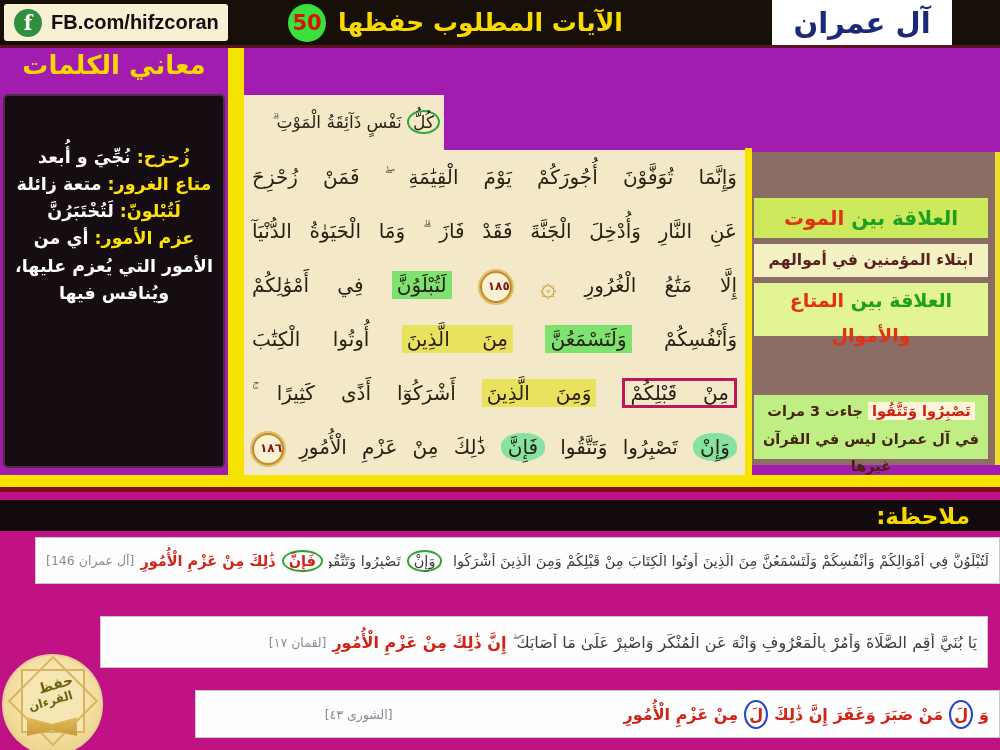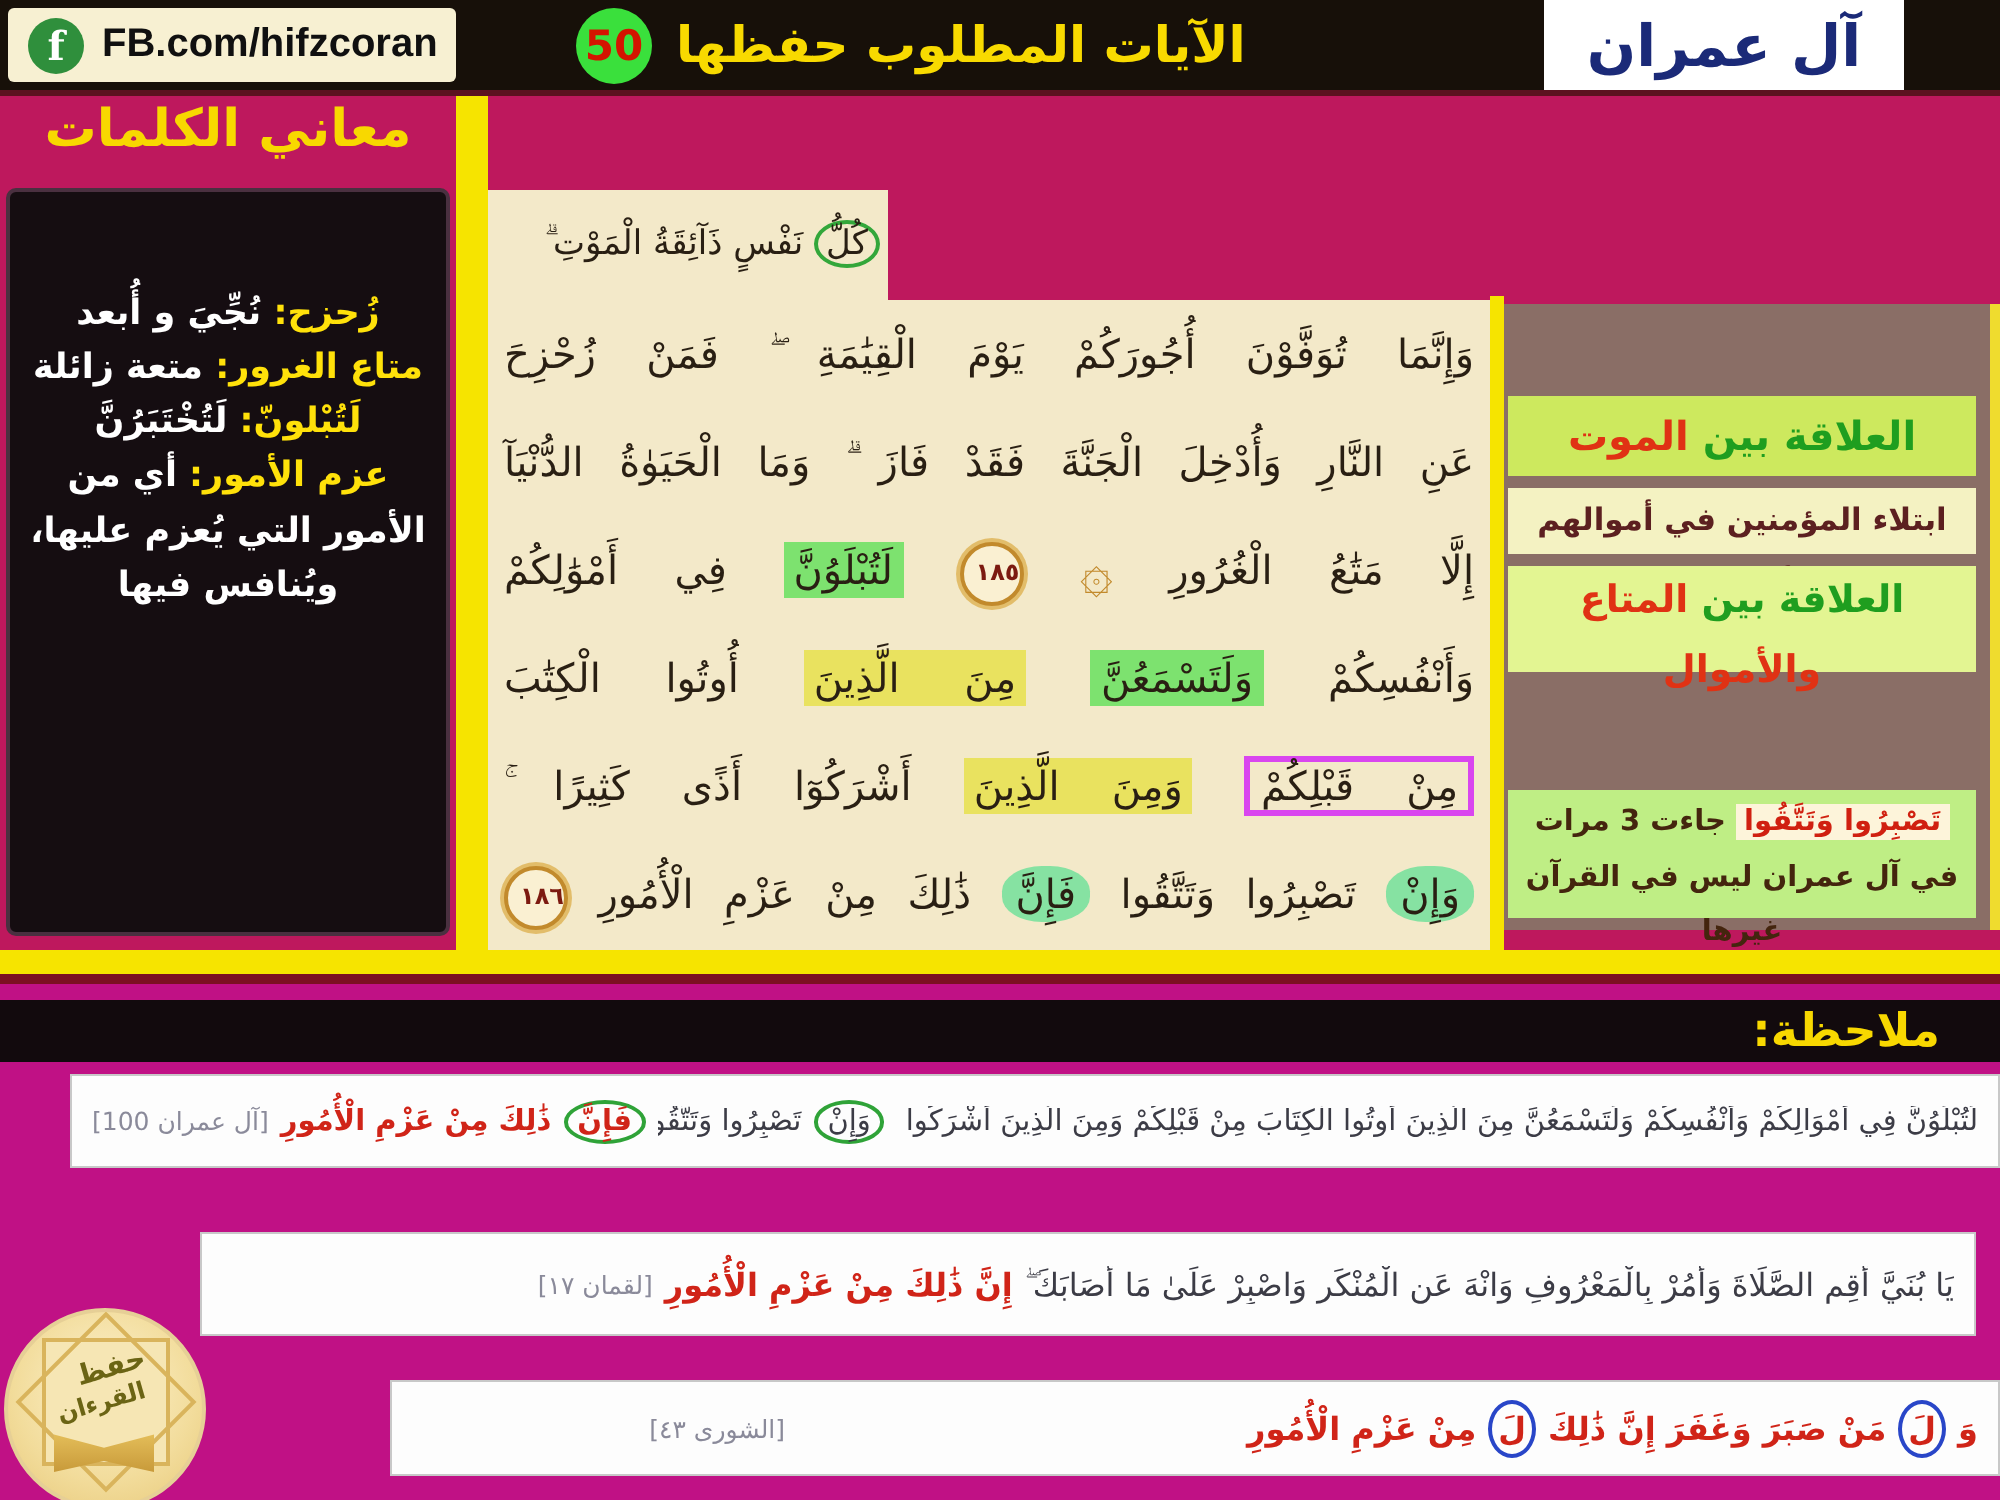--- a/index.html
+++ b/index.html
@@ -18,40 +18,40 @@
   .title-wrap{position:absolute;left:288px;top:0;height:45px;display:flex;align-items:center;gap:12px;}
   .count-badge{width:38px;height:38px;border-radius:50%;background:#3ae03c;color:#d41400;
     font-size:21px;font-weight:bold;display:flex;align-items:center;justify-content:center;}
   .main-title{color:#f8da00;font-size:25px;font-weight:bold;direction:rtl;}
   .surah-box{position:absolute;left:772px;top:0;width:180px;height:45px;background:#ffffff;
     display:flex;align-items:center;justify-content:center;color:#1b2a78;font-size:29px;
     font-weight:bold;direction:rtl;}
   #top-line{position:absolute;left:0;top:45px;width:1000px;height:3px;background:#5c1220;}
 
   
-  #main{position:absolute;left:0;top:48px;width:1000px;height:427px;background:#be185d;}
+  #main{position:absolute;left:0;top:48px;width:1000px;height:427px;background:#a21caf;}
 
   .ls-heading{position:absolute;left:0;top:2px;width:228px;text-align:center;color:#f8d800;
     font-size:26px;font-weight:bold;direction:rtl;}
   .ls-box{position:absolute;left:3px;top:46px;width:222px;height:374px;box-sizing:border-box;
     background:#150d11;border:2px solid #4a3040;border-radius:5px;padding:48px 8px 0;
     direction:rtl;text-align:center;color:#ffffff;font-size:17.5px;font-weight:bold;line-height:1.55;}
   .def-term{color:#ffe10a;}
 
   .yellow-divider{position:absolute;left:228px;top:0;width:16px;height:427px;background:#f6e400;}
   .yellow-right-strip{position:absolute;left:745px;top:100px;width:7px;height:327px;background:#f6e400;}
   .mushaf-line1-box{position:absolute;left:244px;top:47px;width:200px;height:55px;background:#f3e9c9;}
   .mushaf-body{position:absolute;left:244px;top:102px;width:501px;height:325px;background:#f3e9c9;
     box-sizing:border-box;padding:0 8px;}
   .m-line{height:54px;line-height:54px;font-size:20px;color:#291f13;direction:rtl;
     text-align:justify;text-align-last:justify;white-space:nowrap;}
   .mushaf-line1-box .m-line{font-size:17px;height:55px;line-height:55px;text-align-last:right;padding:0 4px;}
   .seg-green-hl{background:#7de26f;padding:2px 5px;}
   .seg-yellow-hl{background:#e9e25f;padding:2px 5px;}
-  .seg-purple-box{border:3px solid #d946ef;padding:0 5px;margin-top:36px;}
+  .seg-purple-box{border:3px solid #be185d;padding:0 5px;margin-top:36px;}
   .seg-green-oval{background:#86e2a2;border-radius:45%;padding:2px 7px;}
   .seg-green-bracket{border:2px solid #33a73a;border-radius:50%;padding:0 4px;}
   .seg-medallion{display:inline-block;width:28px;height:28px;line-height:26px;border-radius:50%;
     background:#faf0d2;border:2px solid #c28a2c;box-shadow:0 0 0 2px #e2bd6a;color:#7c1a10;
     font-size:12px;text-align:center;vertical-align:middle;font-weight:bold;}
   .seg-hizb{color:#c28a2c;font-size:28px;vertical-align:middle;}
 
   #right-sidebar{position:absolute;left:752px;top:0;width:248px;height:427px;}
   .rs-panel{position:absolute;left:0;top:104px;width:248px;height:313px;background:#8a6e66;
     border-right:5px solid #efdc2e;box-sizing:border-box;}
@@ -163,21 +163,21 @@
 <div id="bottom">
   <div class="note-bar">
     <span class="note-label">ملاحظة:</span>
   </div>
   <div class="vrow vrow1">
       <span class="seg-plain">لَتُبْلَوُنَّ فِي أَمْوَالِكُمْ وَأَنْفُسِكُمْ وَلَتَسْمَعُنَّ مِنَ الَّذِينَ أُوتُوا الْكِتَابَ مِنْ قَبْلِكُمْ وَمِنَ الَّذِينَ أَشْرَكُوا أَذًى كَثِيرًا</span> 
       <span class="seg-circle-green">وَإِنْ</span> 
       <span class="seg-plain">تَصْبِرُوا وَتَتَّقُوا</span> 
       <span class="seg-circle-green-red">فَإِنَّ</span> 
       <span class="seg-red">ذَٰلِكَ مِنْ عَزْمِ الْأُمُورِ</span> 
-      <span class="seg-ref">[آل عمران 100]</span>
+      <span class="seg-ref">[آل عمران 146]</span>
     </div>
   <div class="vrow vrow2">
       <span class="seg-plain">يَا بُنَيَّ أَقِمِ الصَّلَاةَ وَأْمُرْ بِالْمَعْرُوفِ وَانْهَ عَنِ الْمُنْكَرِ وَاصْبِرْ عَلَىٰ مَا أَصَابَكَ ۖ</span> 
       <span class="seg-red">إِنَّ ذَٰلِكَ مِنْ عَزْمِ الْأُمُورِ</span> 
       <span class="seg-ref">[لقمان ١٧]</span>
     </div>
   <div class="vrow vrow3">
       <span class="seg-red">وَ</span> 
       <span class="seg-blue-oval">لَ</span> 
       <span class="seg-red">مَنْ صَبَرَ وَغَفَرَ إِنَّ ذَٰلِكَ</span> 

